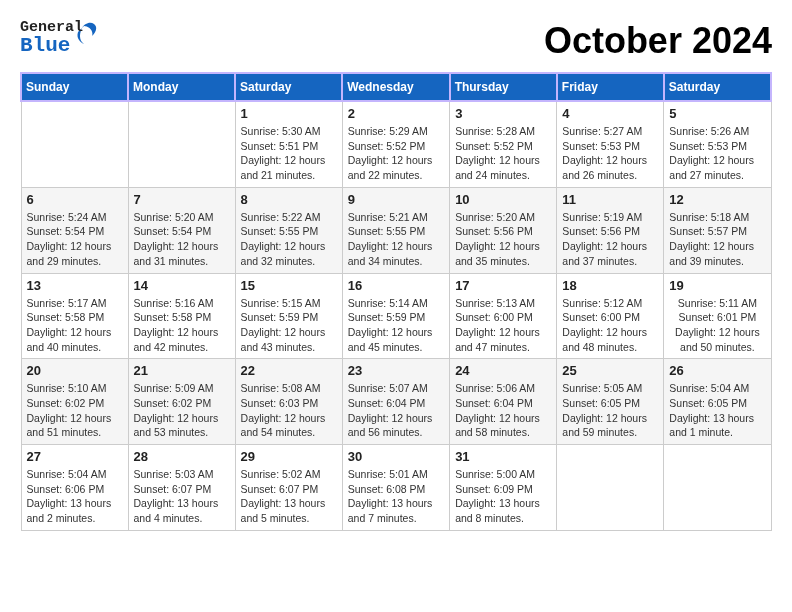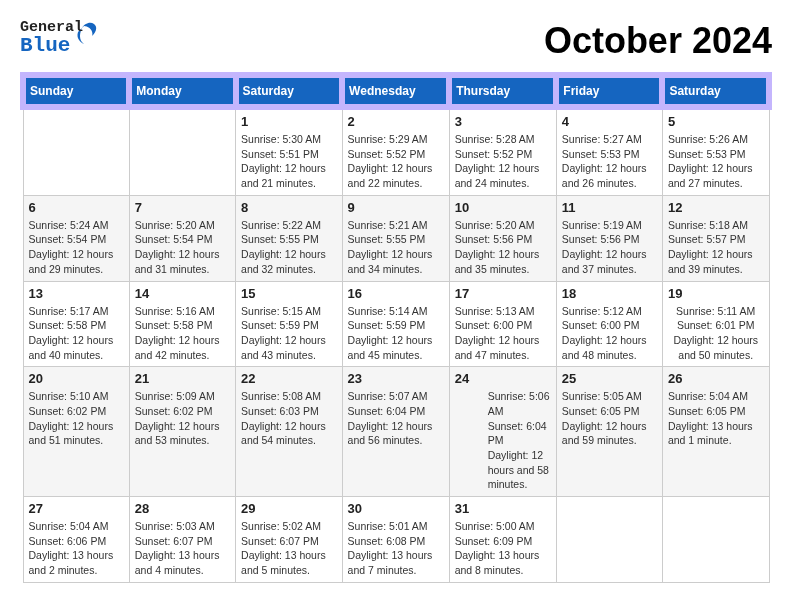--- a/index.html
+++ b/index.html
@@ -38,21 +38,21 @@
       border-collapse: collapse;
       font-size: 11px;
     }
     .calendar th {
       background: #1565c0;
       color: #fff;
       padding: 6px 4px;
       text-align: left;
       font-size: 12px;
       font-weight: bold;
-      border: 6px solid #c4b5fd;
+      border: 2px solid #c4b5fd;
     }
     .calendar td {
       border: 1px solid #ccc;
       vertical-align: top;
       padding: 4px 5px;
       width: 108px;
       min-height: 80px;
       background: #fff;
     }
     .calendar tr:nth-child(even) td {
@@ -252,21 +252,21 @@
 Daylight: 12 hours and 54 minutes.</div>
         </td>
         <td>
           <span class="day-num">23</span>
           <div class="day-info" style="white-space: pre-line;">Sunrise: 5:07 AM
 Sunset: 6:04 PM
 Daylight: 12 hours and 56 minutes.</div>
         </td>
         <td>
           <span class="day-num">24</span>
-          <div class="day-info" style="white-space: pre-line; margin-left: 33px;">Sunrise: 5:06 AM
+          <div class="day-info" style="white-space: pre-line;">Sunrise: 5:06 AM
 Sunset: 6:04 PM
 Daylight: 12 hours and 58 minutes.</div>
         </td>
         <td>
           <span class="day-num">25</span>
           <div class="day-info" style="white-space: pre-line;">Sunrise: 5:05 AM
 Sunset: 6:05 PM
 Daylight: 12 hours and 59 minutes.</div>
         </td>
         <td>

